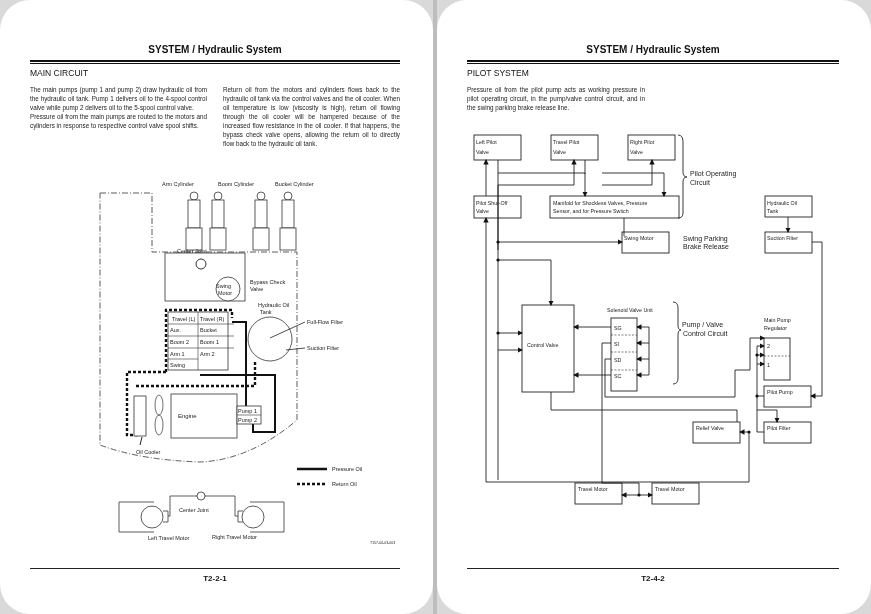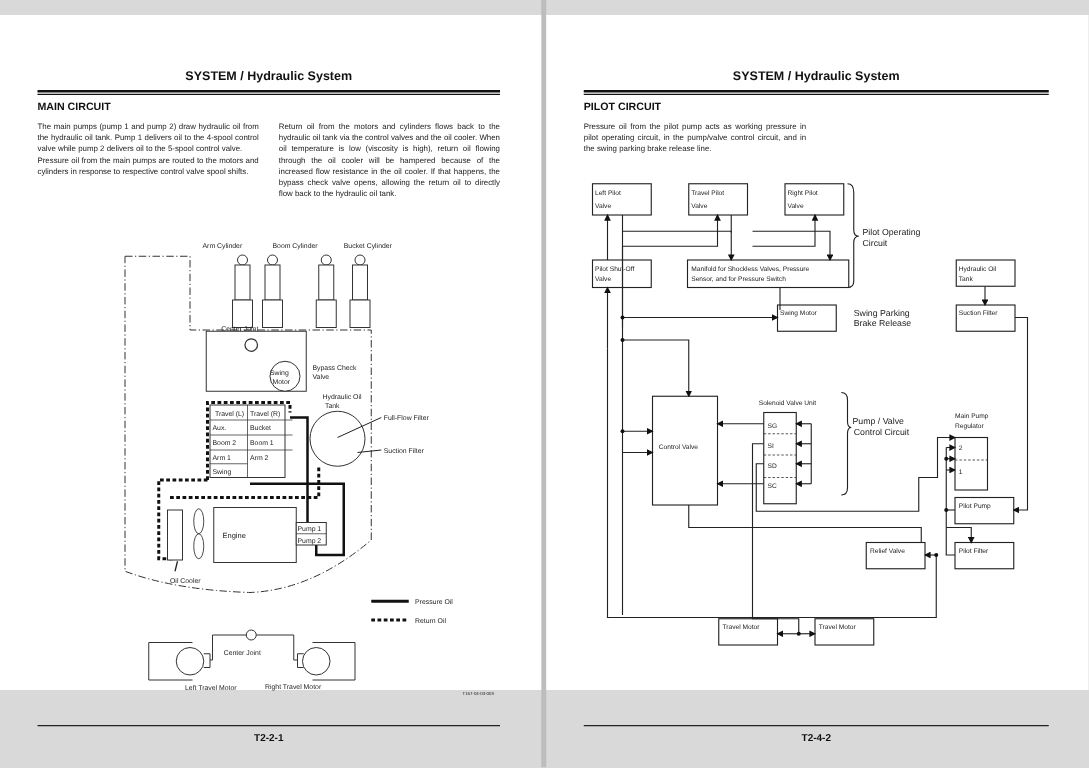--- a/index.html
+++ b/index.html
@@ -1,23 +1,23 @@
 <!DOCTYPE html>
 <html><head>
 <meta charset="utf-8">
 <style>
   html,body{margin:0;padding:0;}
   body{width:871px;height:614px;background:#d9d9d9;position:relative;overflow:hidden;font-family:"Liberation Sans",sans-serif;color:#111;}
-  .page{position:absolute;top:12px;height:540px;background:#fff;}
+  .page{position:absolute;top:0;height:614px;background:#fff;border-radius:30px;}
   #page-left{left:0;width:433px;}
   #page-right{left:437px;width:434px;}
   .gutter{position:absolute;left:433px;top:0;width:4px;height:614px;background:#bdbdbd;}
   .hdr{position:absolute;top:44px;font-weight:bold;font-size:10px;text-align:center;}
   .rule2{position:absolute;height:0;border-top:2px solid #111;border-bottom:1px solid #111;padding-top:1px;}
-  .sec{position:absolute;top:68px;font-weight:bold;font-size:8.5px;}
+  .sec{position:absolute;top:68px;font-weight:normal;font-size:8.5px;}
   .para{position:absolute;font-size:6.3px;line-height:9px;text-align:justify;color:#222;}
   .foot-rule{position:absolute;top:568px;height:0;border-top:1px solid #222;}
   .pnum{position:absolute;top:574px;font-weight:bold;font-size:8px;text-align:center;}
   svg text{font-family:"Liberation Sans",sans-serif;fill:#222;}
 </style>
 </head>
 <body>
 
 <div class="gutter"></div>
 
@@ -142,21 +142,21 @@
     <text x="370" y="544" font-size="3.5">T157-04-03-003</text>
   </svg>
 
   <div class="foot-rule" style="left:30px;width:370px;"></div>
   <div class="pnum" style="left:30px;width:370px;">T2-2-1</div>
 </div>
 
 <div class="page" id="page-right">
   <div class="hdr" style="left:30px;width:372px;">SYSTEM / Hydraulic System</div>
   <div class="rule2" style="left:30px;width:372px;top:60px;"></div>
-  <div class="sec" style="left:30px;">PILOT CIRCUIT</div>
+  <div class="sec" style="left:30px;">PILOT SYSTEM</div>
   <div class="para" style="left:30px;top:85px;width:178px;">Pressure oil from the pilot pump acts as working pressure in pilot operating circuit, in the pump/valve control circuit, and in the swing parking brake release line.</div>
 
   <svg width="434" height="614" style="position:absolute;left:0;top:0;">
     <defs>
       <marker id="arr" markerWidth="6" markerHeight="6" refX="5" refY="3" orient="auto">
           <path d="M0,0 L6,3 L0,6 Z" fill="#111"></path>
         </marker>
     </defs>
     <g fill="#fff" stroke="#222" stroke-width="0.9" font-size="5.5">
       <rect x="37" y="135" width="47" height="25"></rect>

